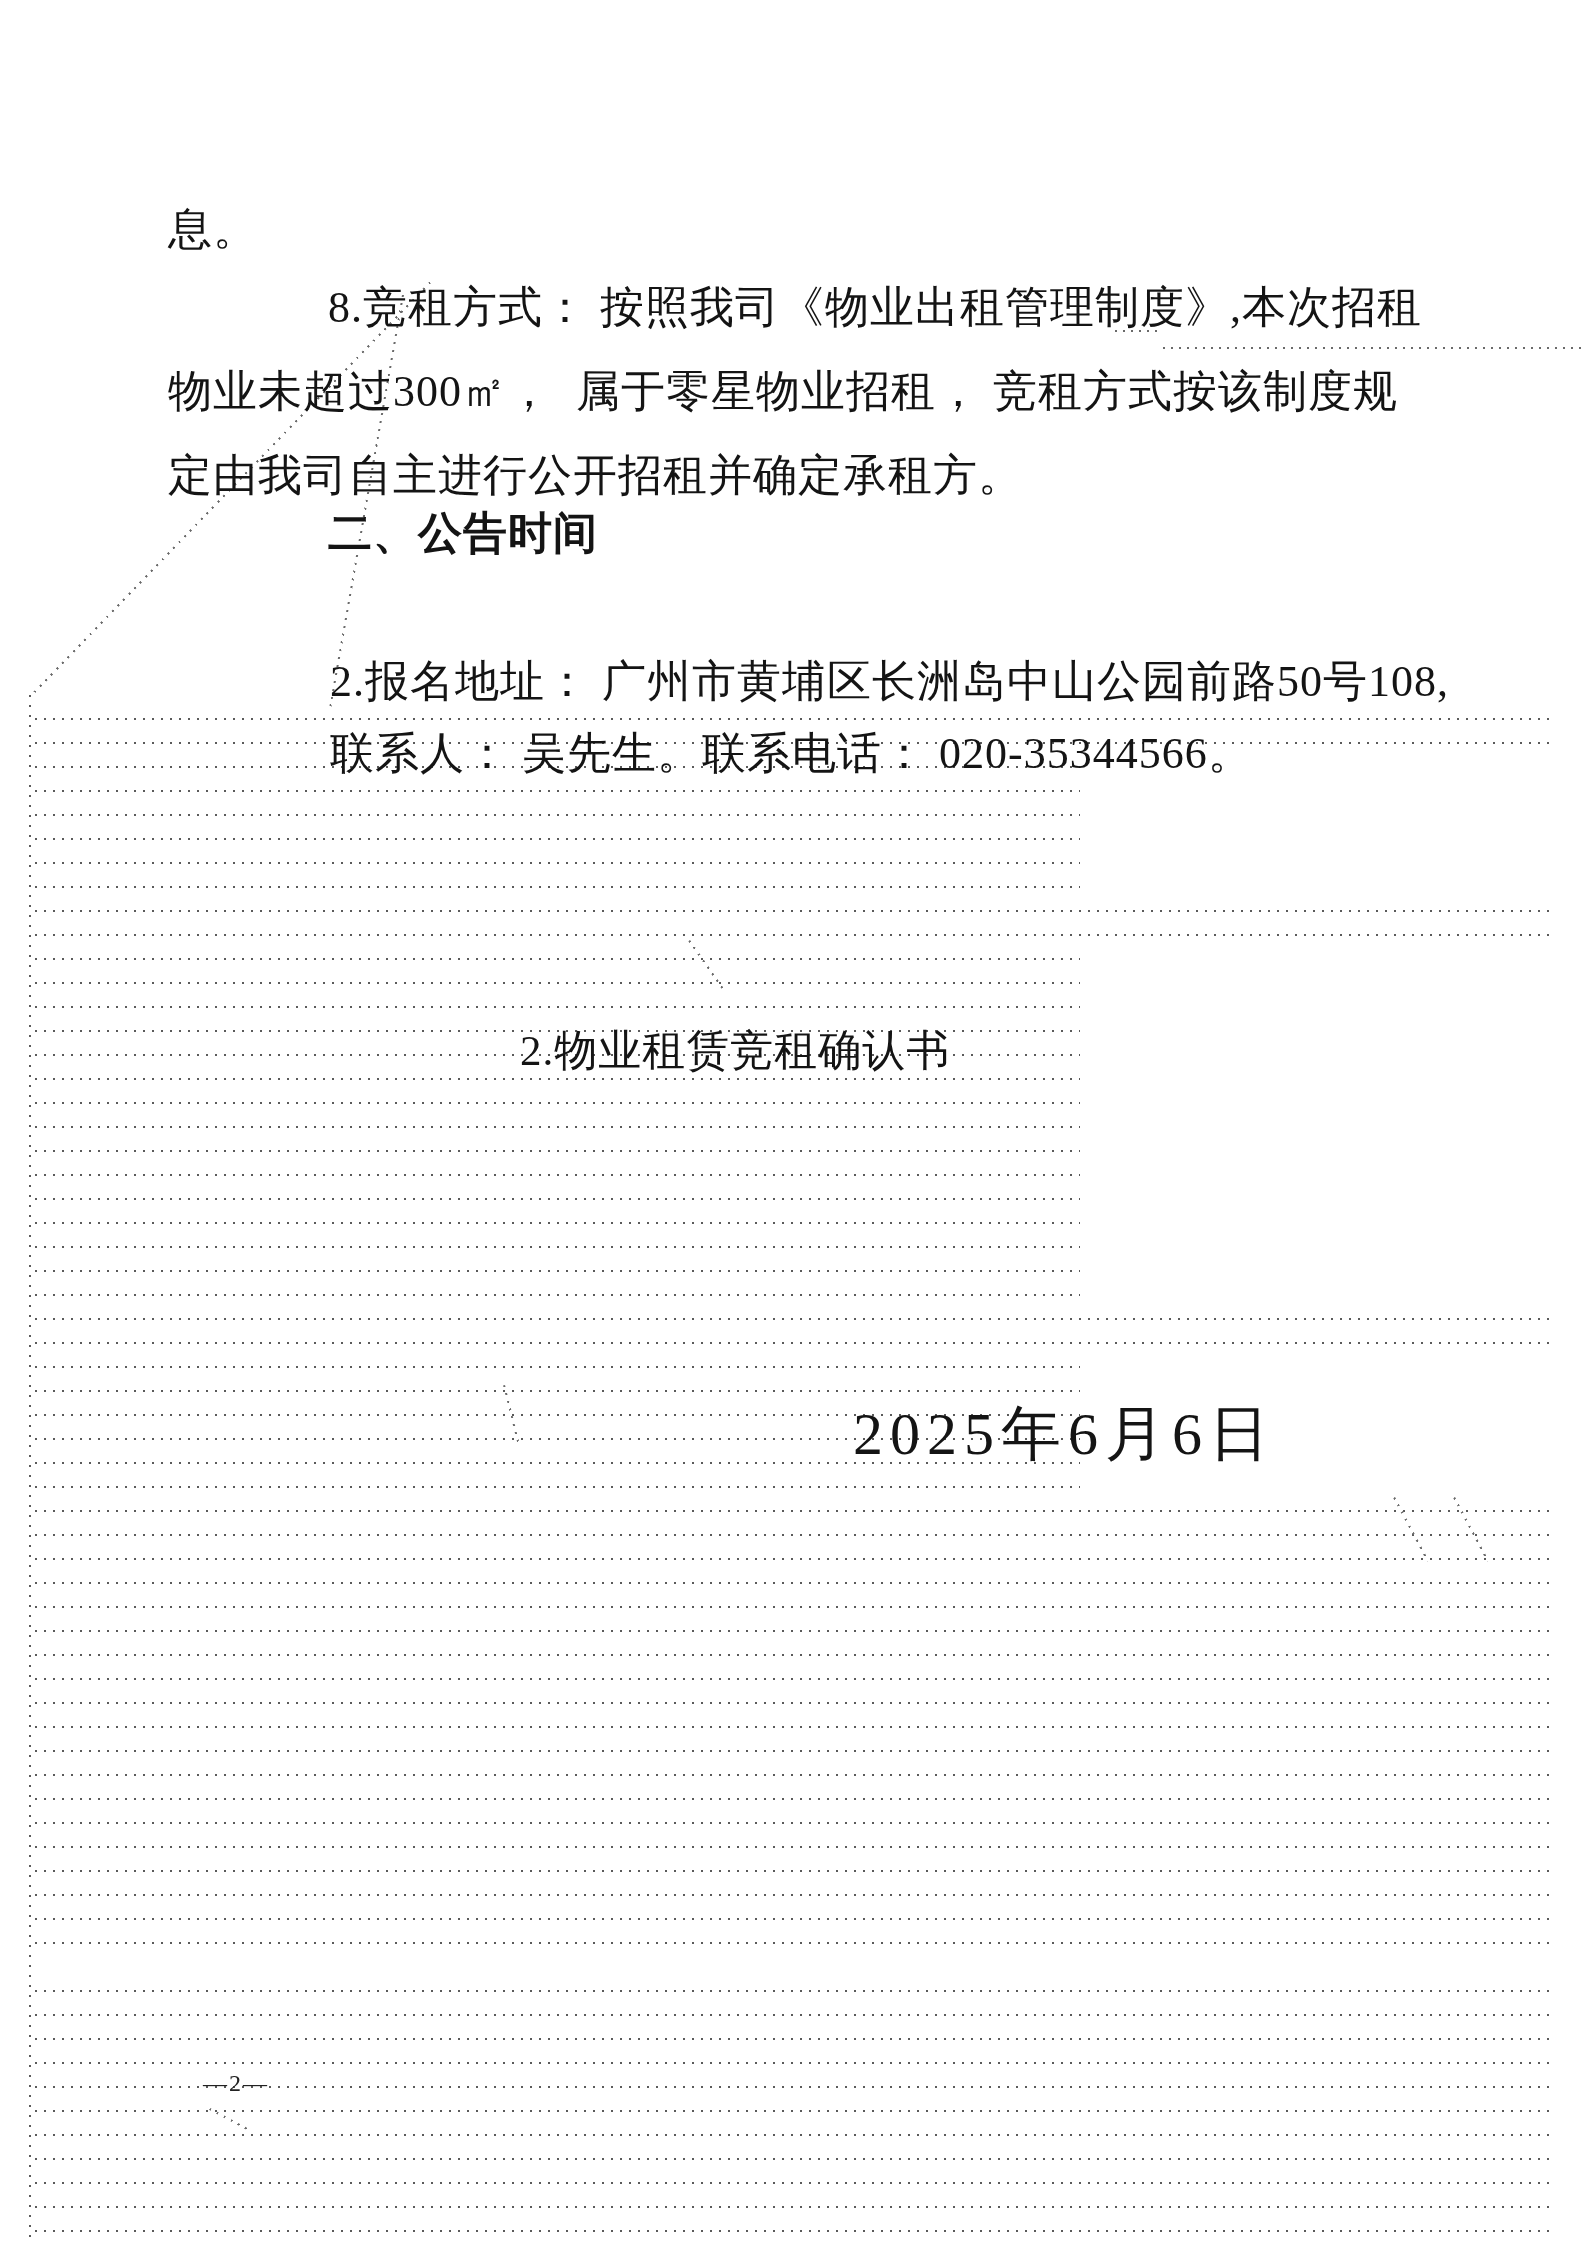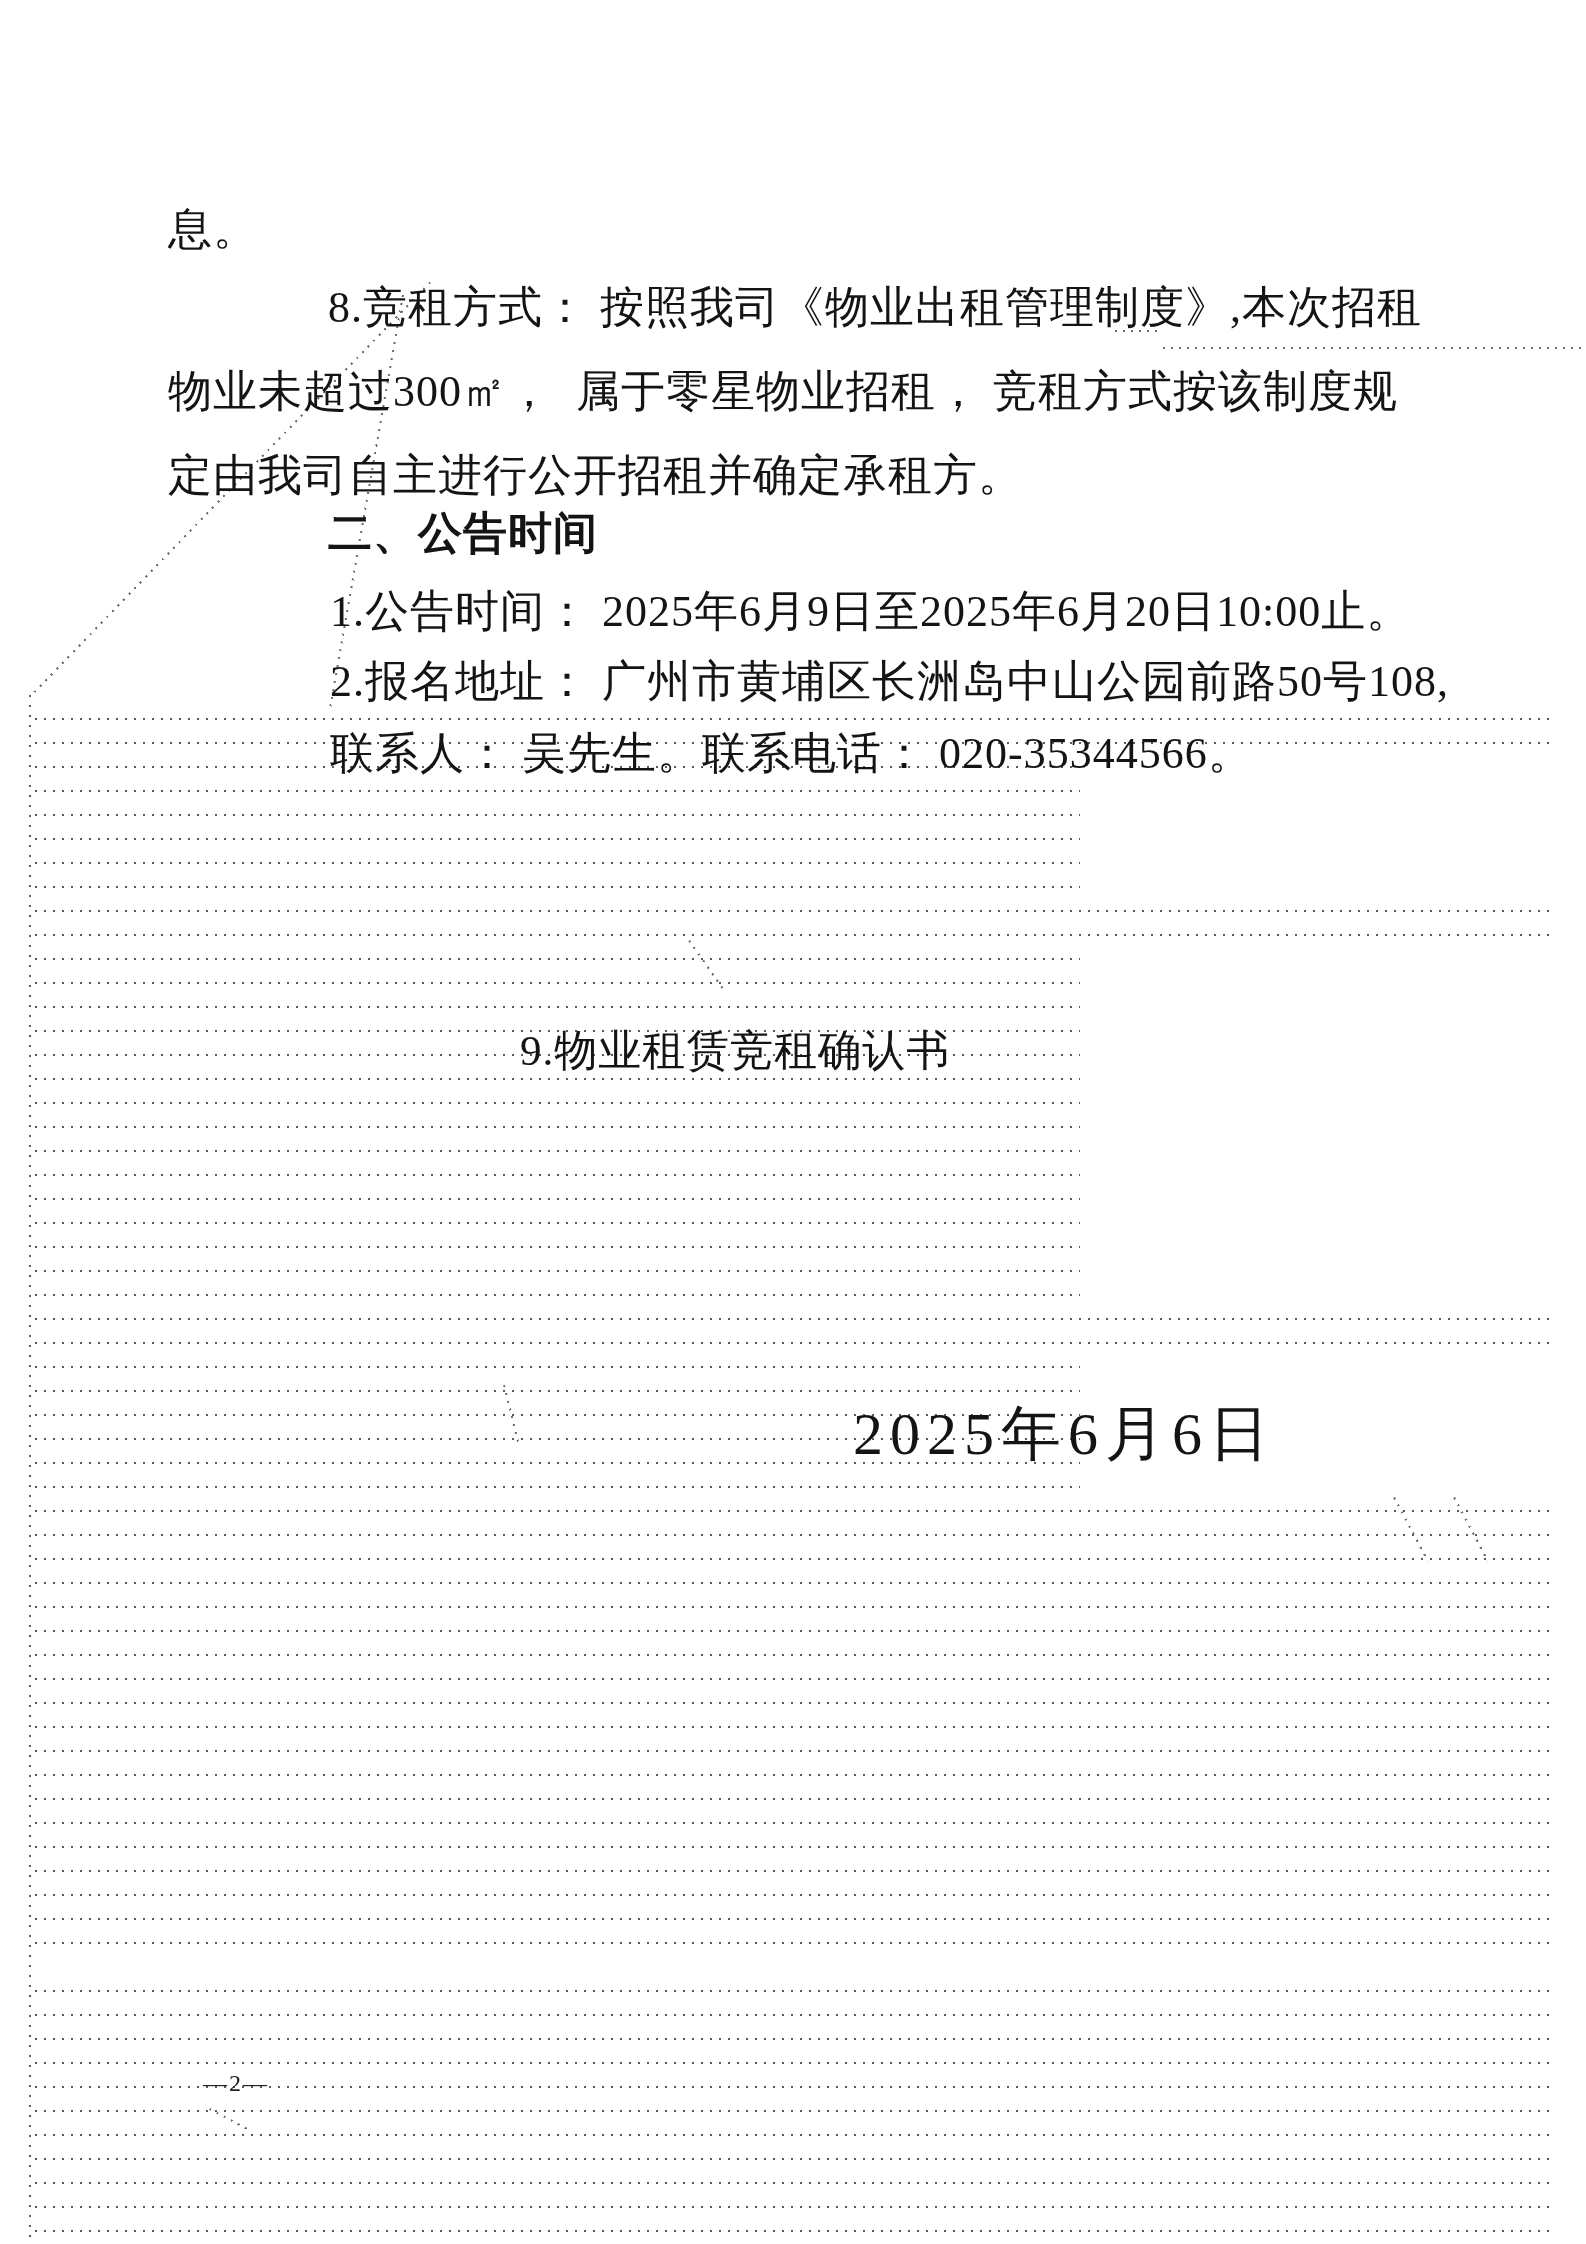--- a/index.html
+++ b/index.html
@@ -123,20 +123,19 @@
       <div class="ddots" style="left: 505px; top: 1385px; width: 62px; transform: rotate(76deg);"></div>
       <div class="ddots" style="left: 690px; top: 940px; width: 58px; transform: rotate(55deg);"></div>
       <div class="ddots" style="left: 210px; top: 2108px; width: 44px; transform: rotate(28deg);"></div>
     </div>
 
   <div class="txt" style="left:168px;top:200px;">息。</div>
   <div class="txt" style="left:328px;top:278px;">8.竞租方式： 按照我司《物业出租管理制度》,本次招租</div>
   <div class="txt" style="left:168px;top:362px;">物业未超过300㎡，  属于零星物业招租， 竞租方式按该制度规</div>
   <div class="txt" style="left:168px;top:446px;">定由我司自主进行公开招租并确定承租方。</div>
   <div class="txt bold-heading" style="left:328px;top:504px;">二、公告时间</div>
-  <div class="txt" style="left:330px;top:582px;">1.公告时间： 2025年6月9日至2025年6月20日10:00止。</div>
   <div class="txt" style="left:330px;top:652px;">2.报名地址： 广州市黄埔区长洲岛中山公园前路50号108,</div>
   <div class="txt" style="left:330px;top:724px;">联系人： 吴先生。联系电话： 020-35344566。</div>
-  <div class="txt" style="left:520px;top:1022px;font-size:43px;">9.物业租赁竞租确认书</div>
+  <div class="txt" style="left:520px;top:1022px;font-size:43px;">2.物业租赁竞租确认书</div>
   <div class="txt date-line" style="left:853px;top:1394px;font-size:60px;">2025年6月6日</div>
   <div class="txt pageno" style="left:203px;top:2070px;">—2—</div>
 
 </div>
 
 </body></html>

